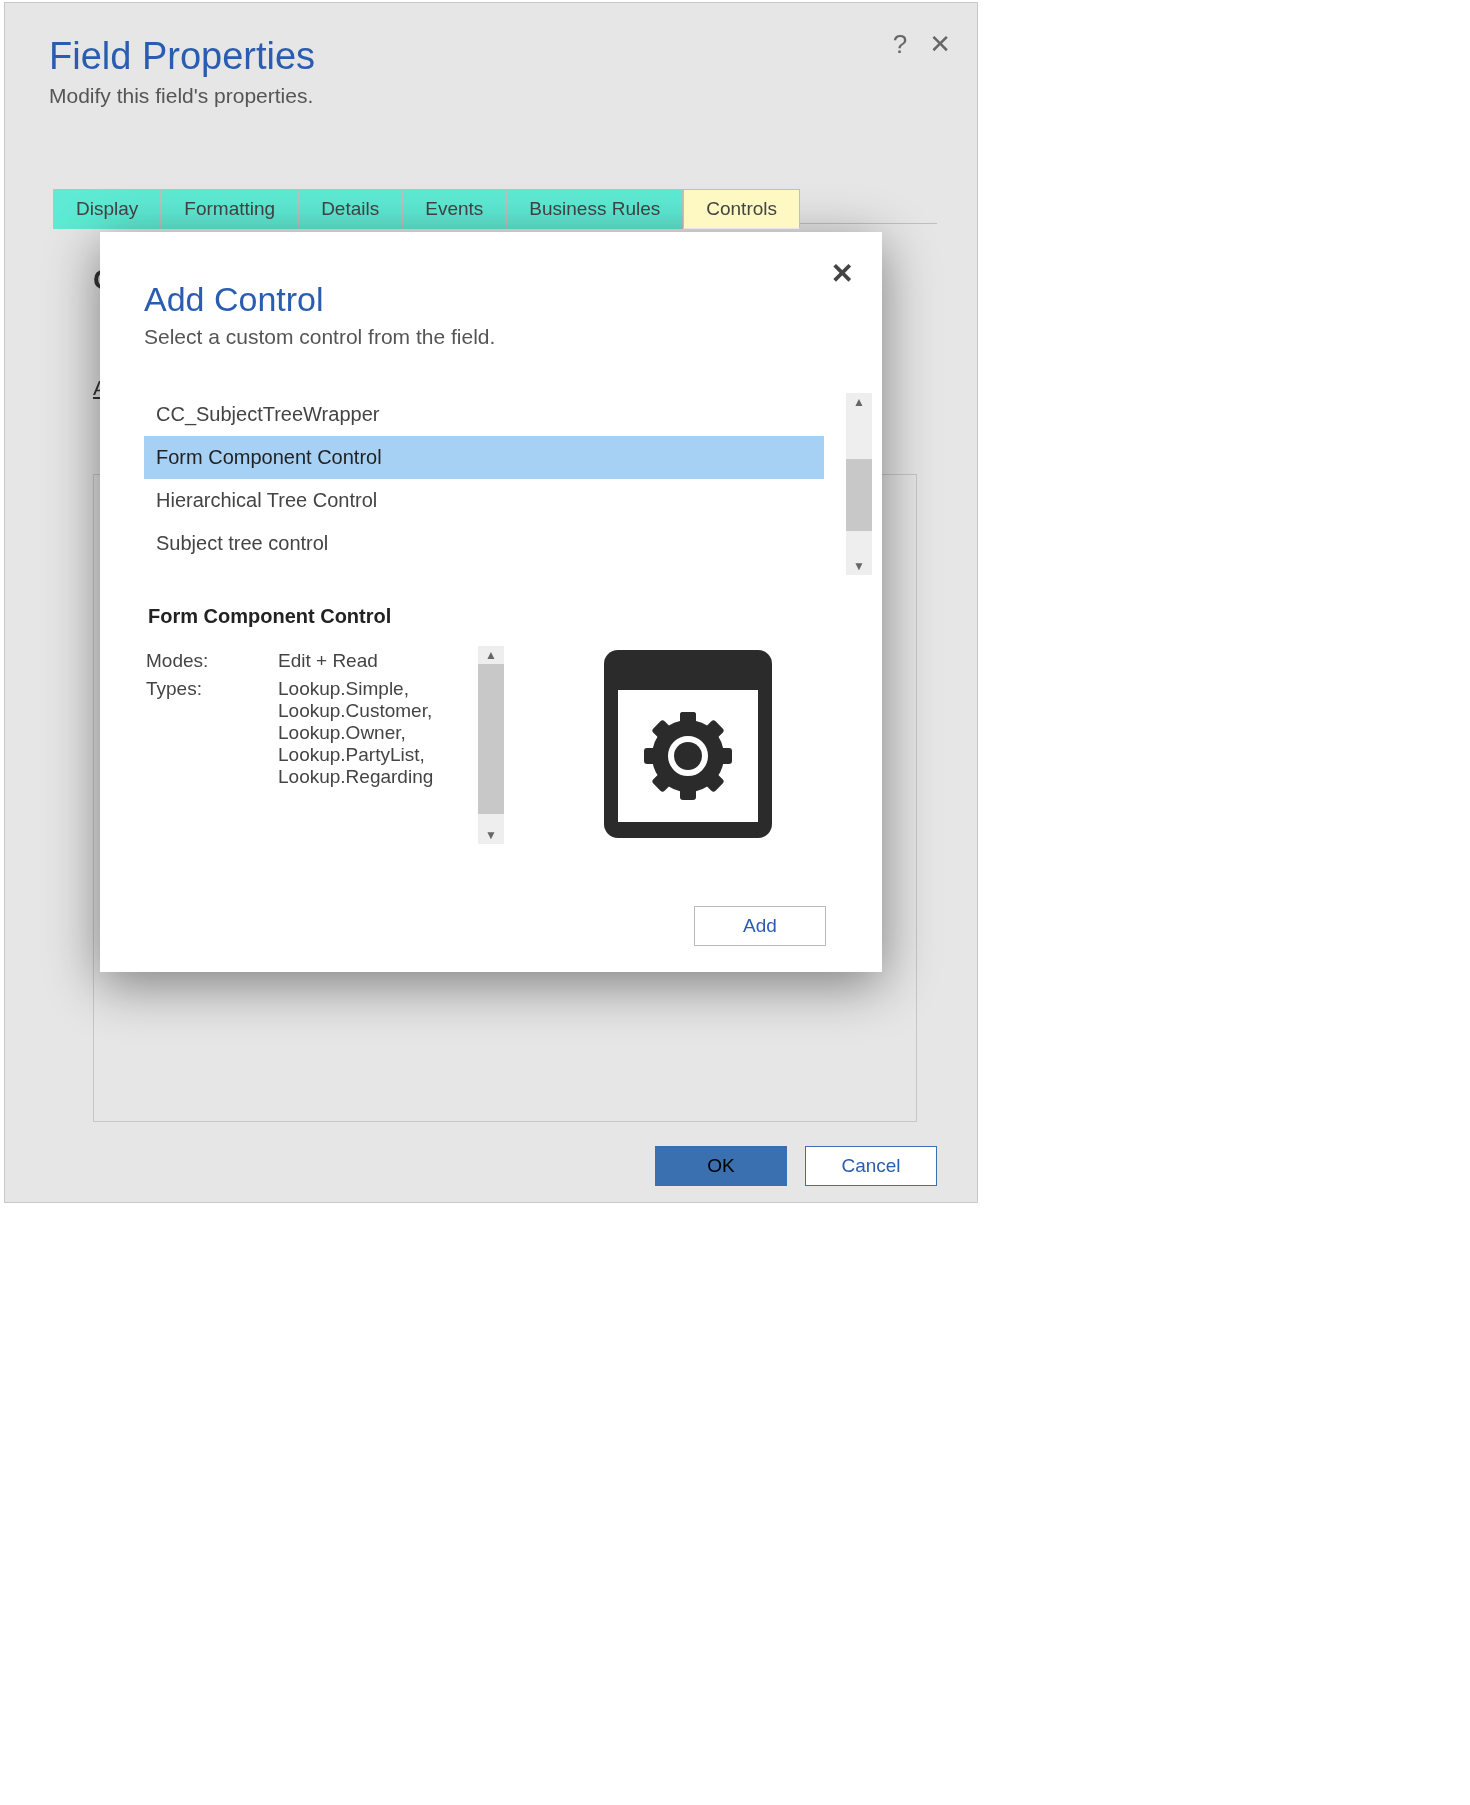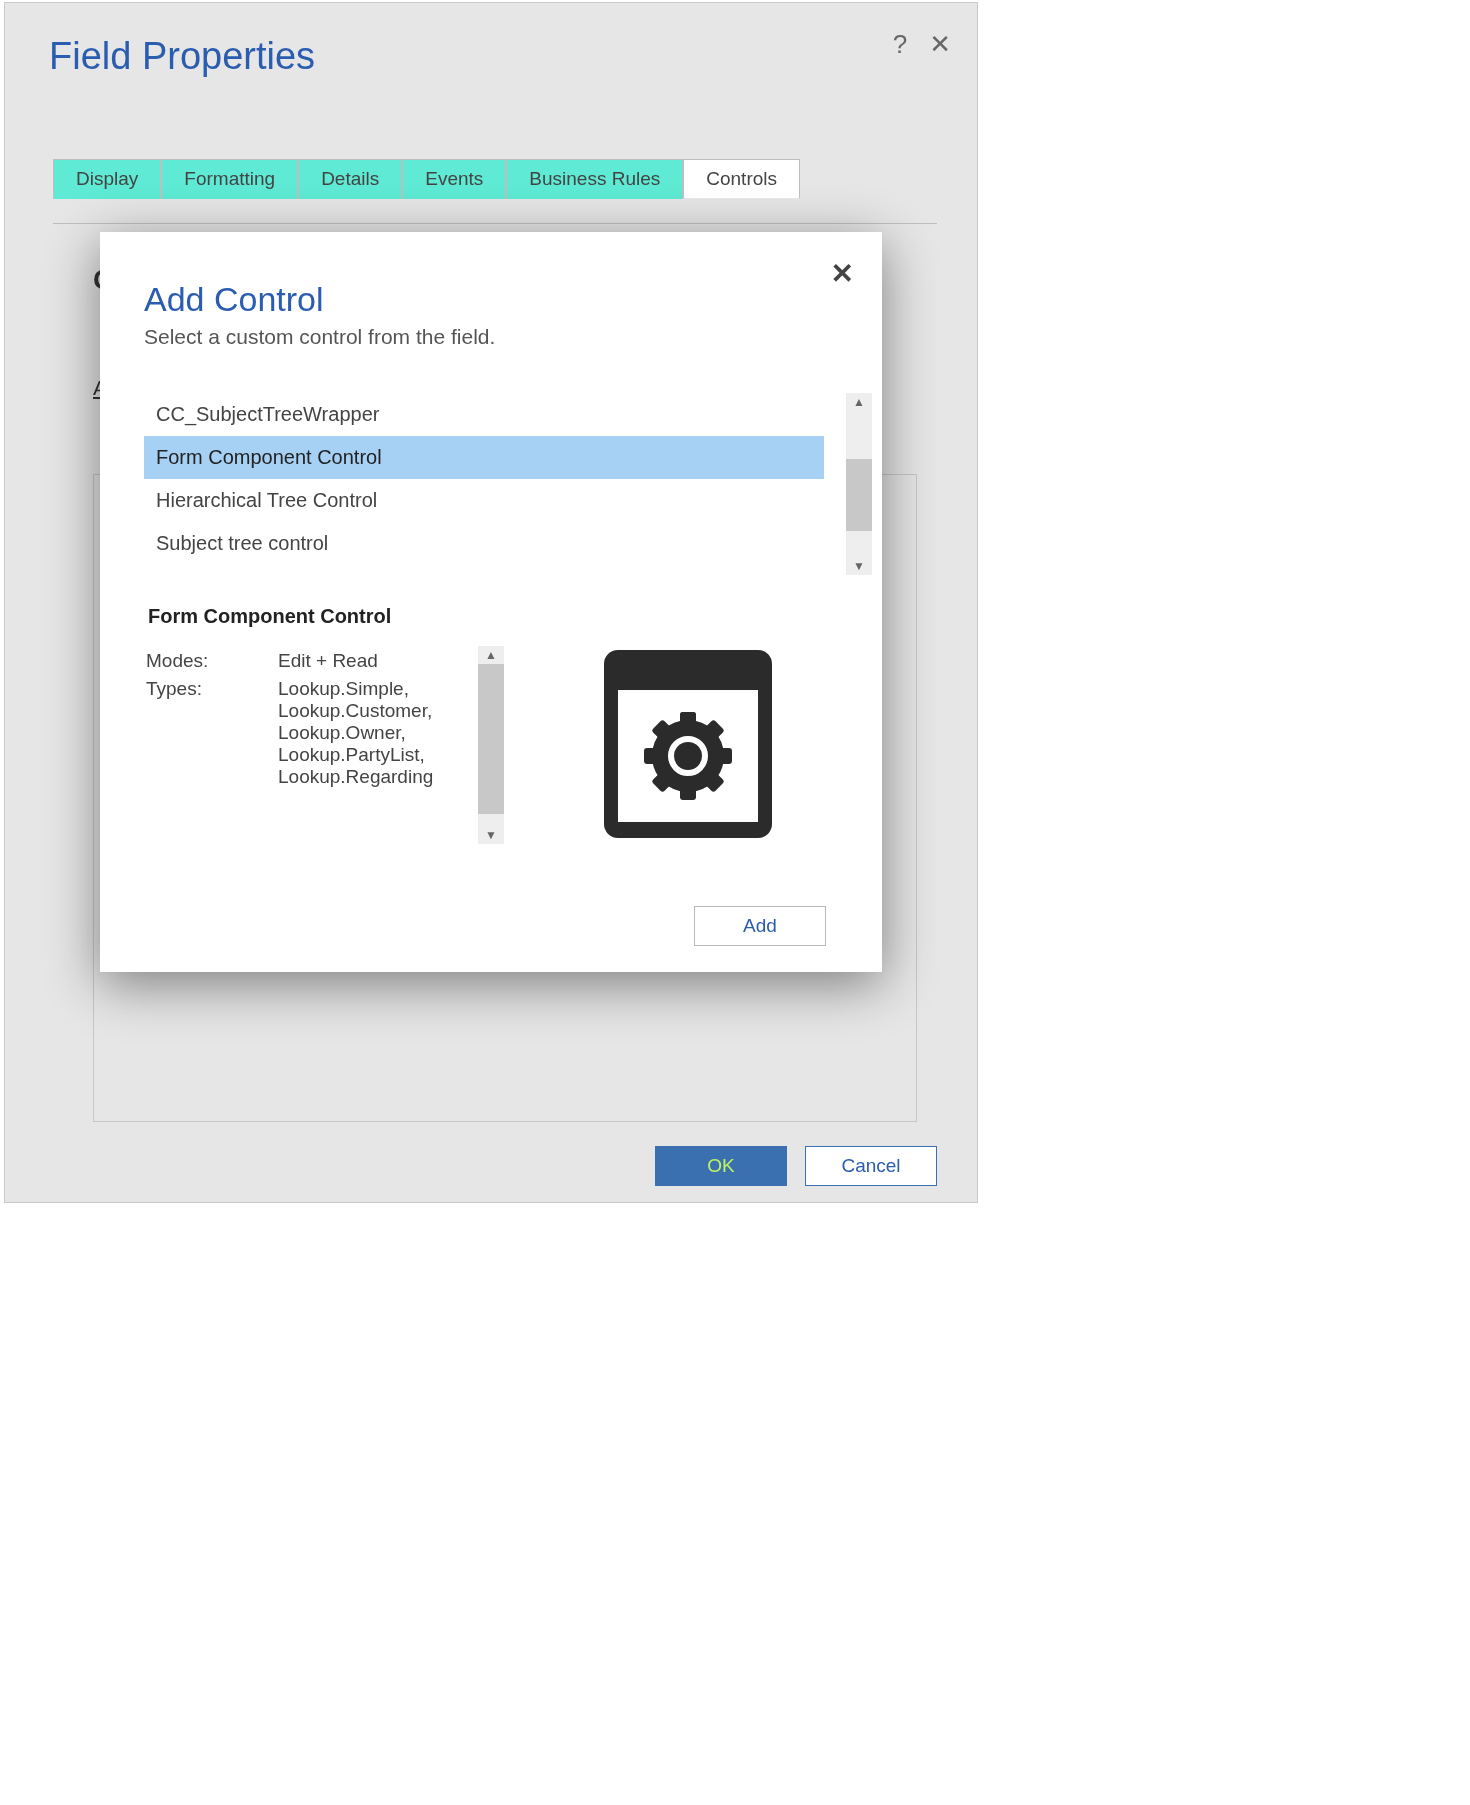--- a/index.html
+++ b/index.html
@@ -59,21 +59,21 @@
     color:#444;
     border:1px solid #bfbfbf;
     border-bottom:none;
     background:#5eead4;
     margin-right:0px;
     cursor:pointer;
     position:relative;
     top:1px;
   }
   .fp-tab.active{
-    background:#ffffff;
+    background:#fef9c3;
     border-bottom:1px solid #e6e6e6;
     z-index:2;
   }
   .fp-body{
     position:absolute;
     left:48px; right:40px;
     top:220px;
     bottom:80px;
     border-top:1px solid #bfbfbf;
     padding-top:40px;
@@ -113,21 +113,21 @@
     border:1px solid #3a6fb0;
     background:#fff;
     color:#2a5db0;
     cursor:pointer;
     display:flex;
     align-items:center;
     justify-content:center;
   }
   .btn.primary{
     background:#3a6fb0;
-    color:#bef264;
+    color:#000000;
     border-color:#3a6fb0;
     text-align:right;
   }
   
   .dim{
     position:absolute;
     inset:0;
     background:rgba(255,255,255,0.0);
   }
   
@@ -282,20 +282,21 @@
     cursor:pointer;
   }
 </style>
 </head>
 <body>
 
 <div class="fp-dialog">
 
   <div class="fp-header">
     <h1 class="fp-title">Field Properties</h1>
+    <p class="fp-subtitle">Modify this field's properties.</p>
     <div class="fp-header-icons">
       <span class="icn">?</span>
       <span class="icn">✕</span>
     </div>
   </div>
 
   <div class="fp-tabs">
     <div class="fp-tab">Display</div>
     <div class="fp-tab">Formatting</div>
     <div class="fp-tab">Details</div>

